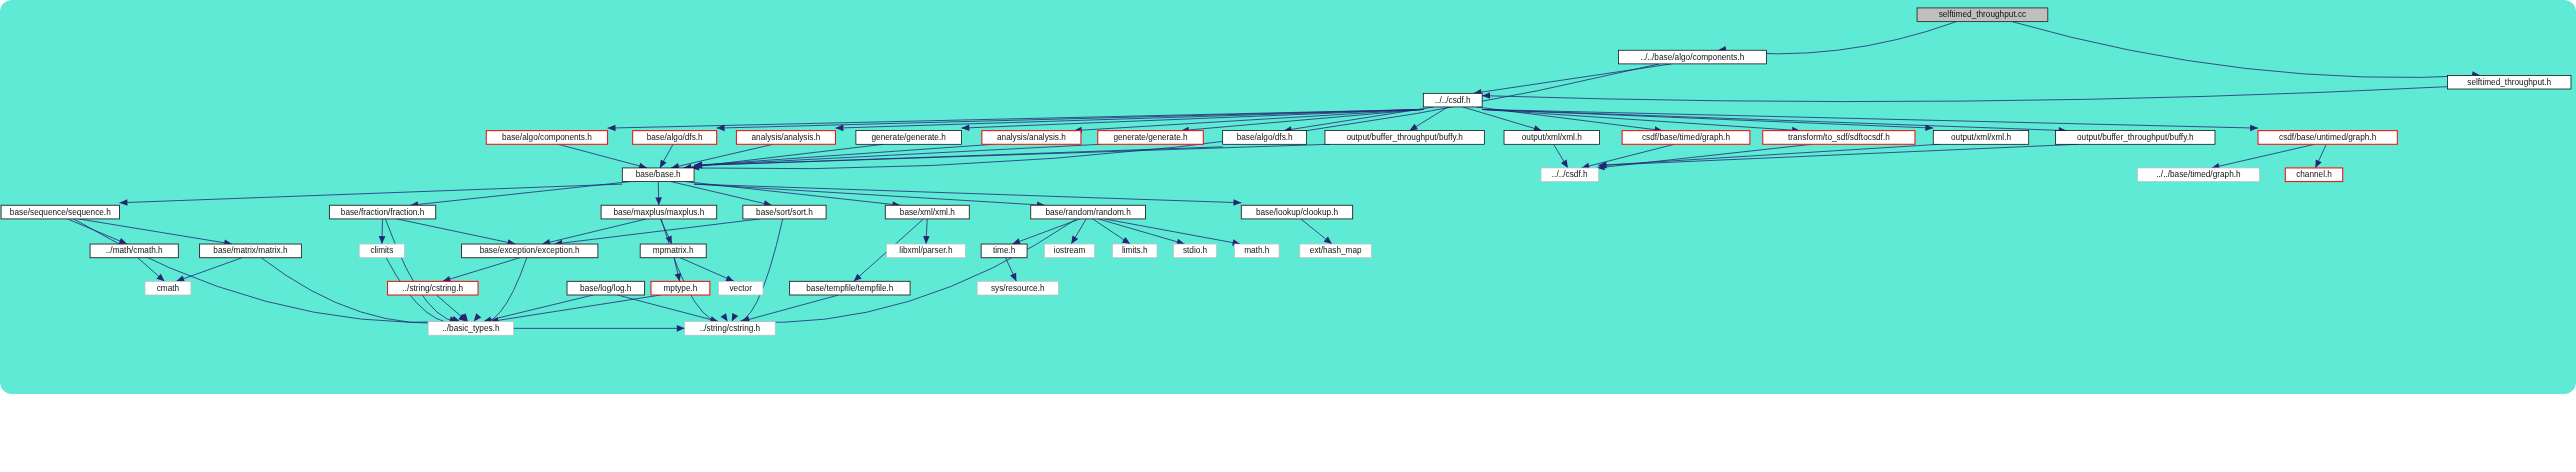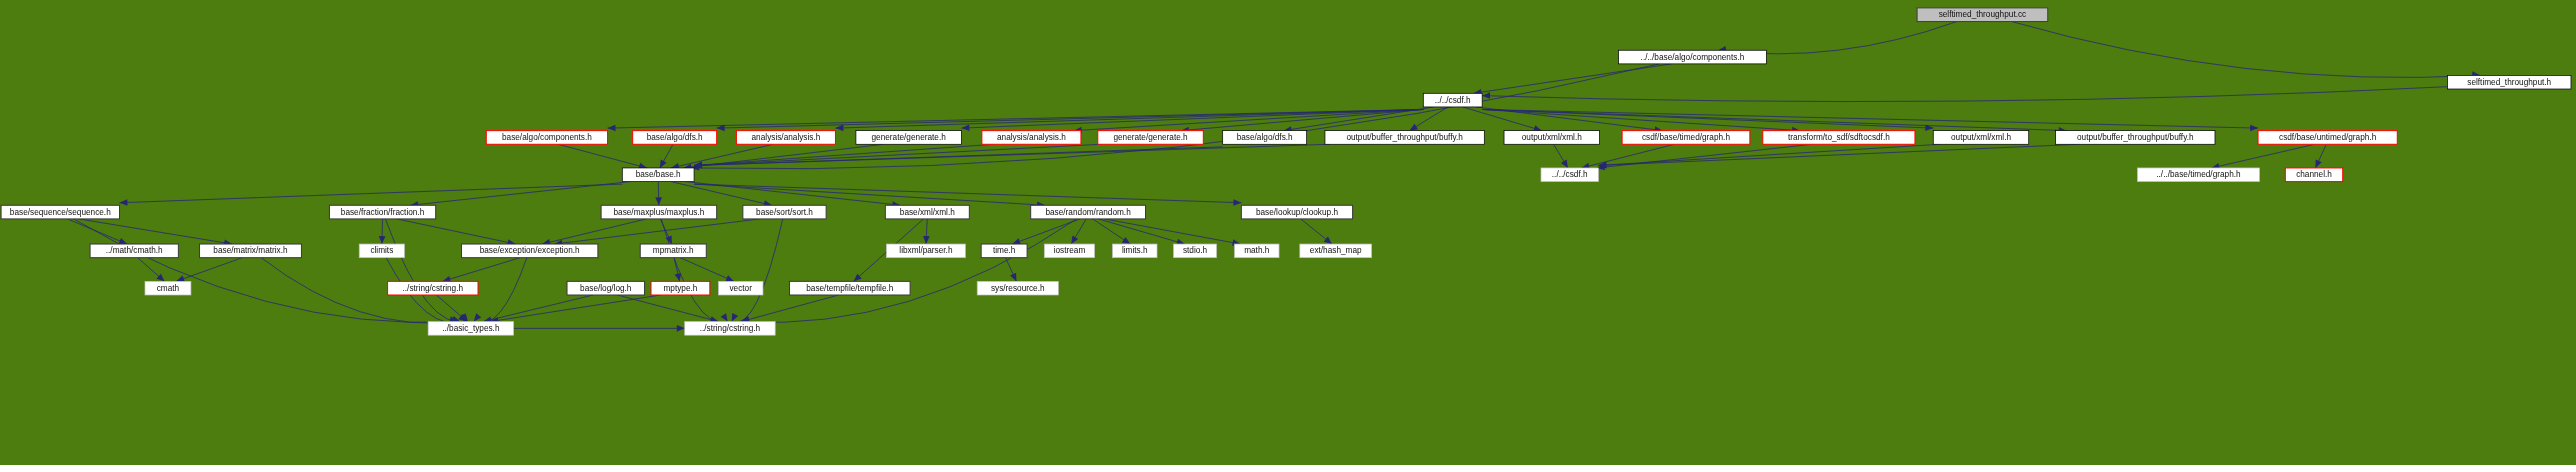--- a/index.html
+++ b/index.html
@@ -1,17 +1,17 @@
 <!DOCTYPE html>
 <html style="font-size:11.5px"><head>
 <meta charset="utf-8">
 <style>
   html,body{margin:0;padding:0;background:#ffffff;}
   body{font-family:"Liberation Sans",sans-serif;}
-  #graph-root{position:relative;width:2576px;height:465px;background:#4d7c0f;overflow:hidden;}
+  #graph-root{position:relative;width:2576px;height:394px;background:#5eead4;overflow:hidden;border-radius:12px;}
   svg{display:block;width:2576px;height:473px;}
   .nodebox{fill:#ffffff;stroke:#000000;stroke-width:1;}
   .nodebox.root{fill:#bfbfbf;stroke:#404040;stroke-width:1.4;}
   .nodebox.red{stroke:#ff0000;stroke-width:1.4;}
   .nodebox.grey{stroke:#c0c0c0;stroke-width:1;}
   .nodebox.dark{stroke:#3a3a3a;stroke-width:1.4;}
   .nodelabel{font-family:"Liberation Sans",sans-serif;font-size:11.5px;fill:#111111;text-anchor:middle;dominant-baseline:middle;}
   .edge{fill:none;stroke:#262673;stroke-width:1.1;}
   .arrow{fill:#262673;stroke:none;}
 </style>

